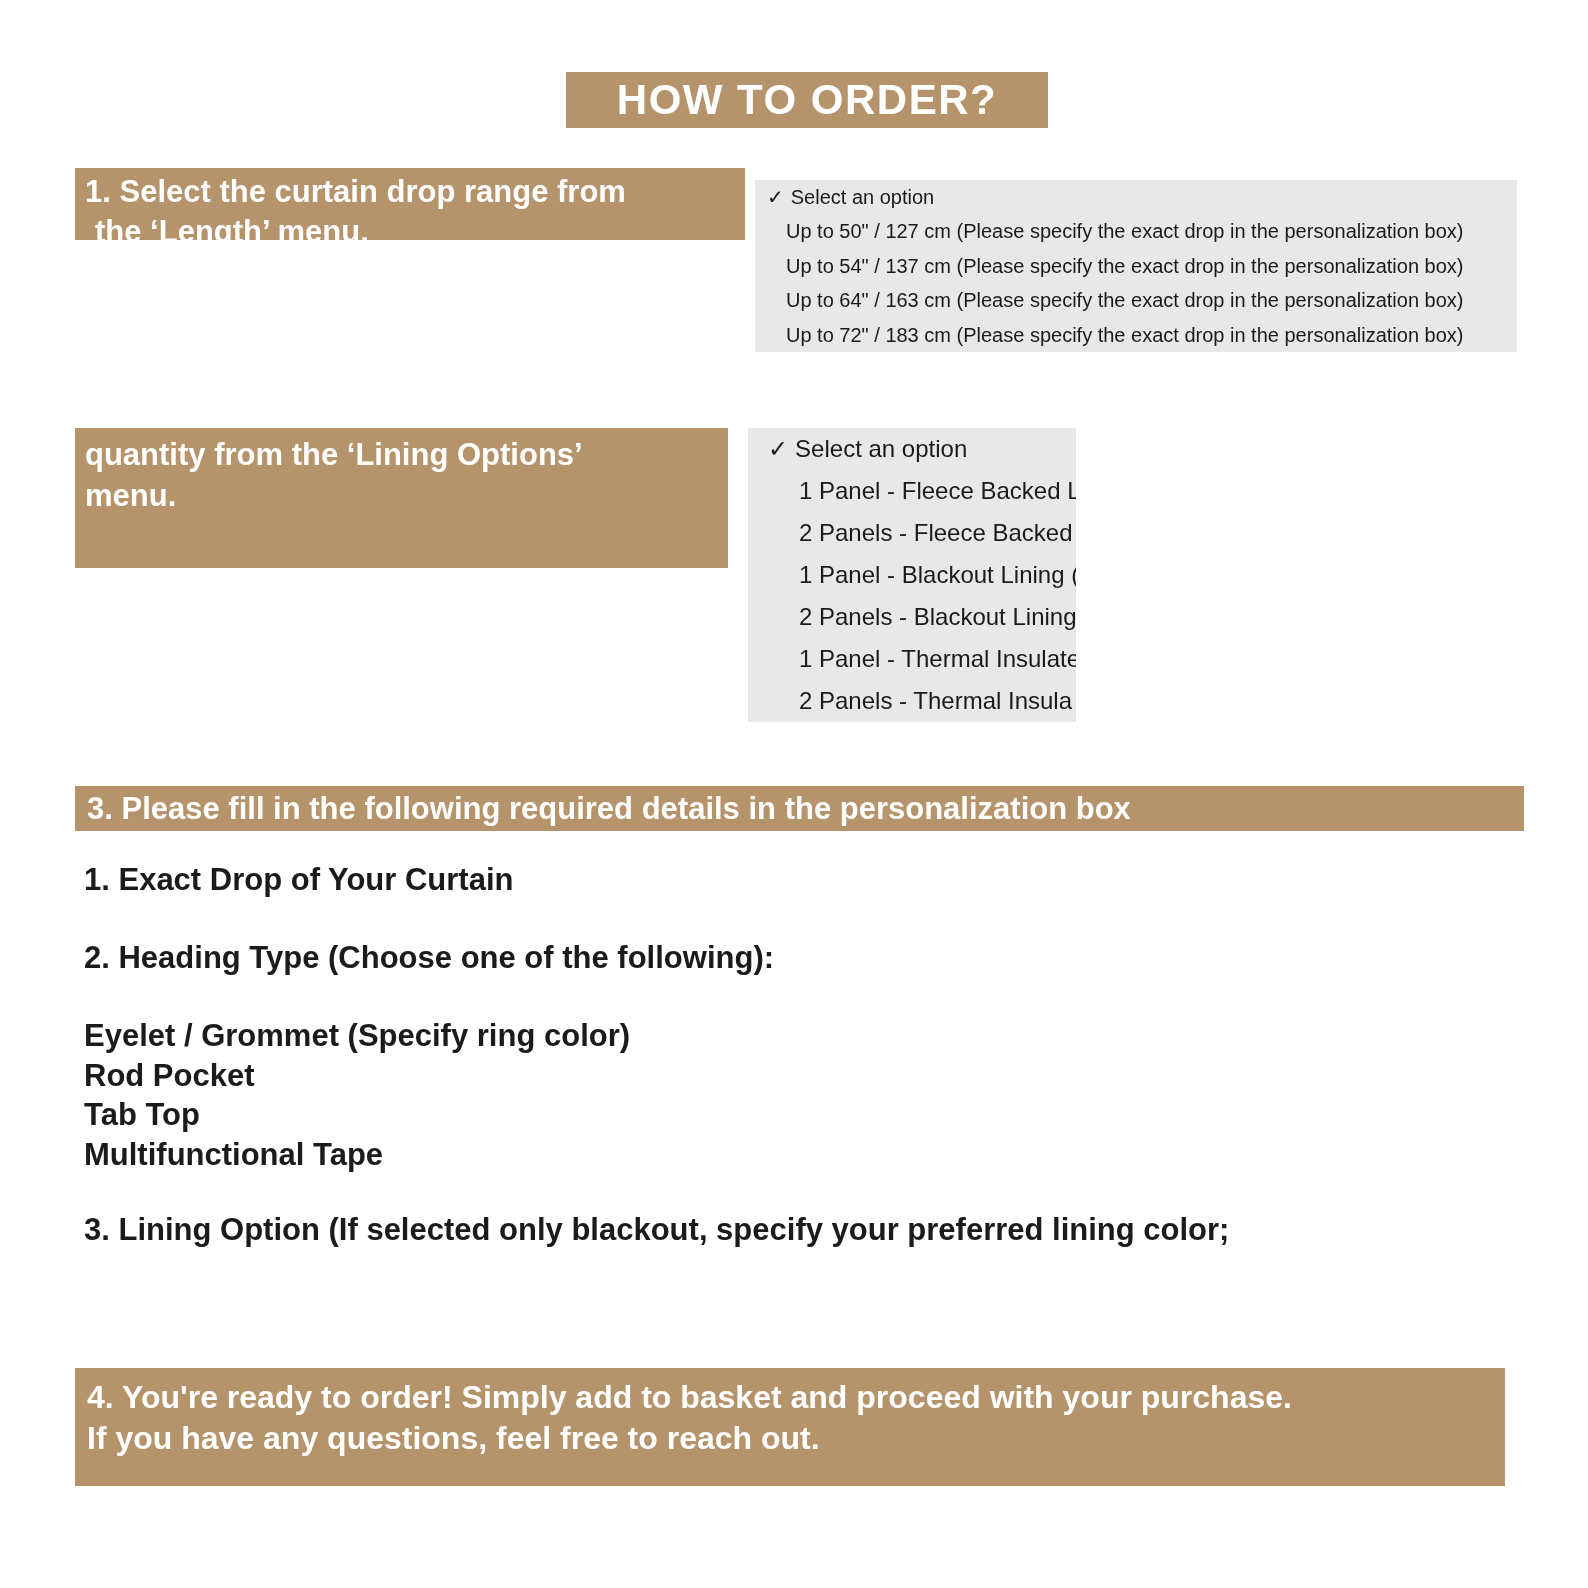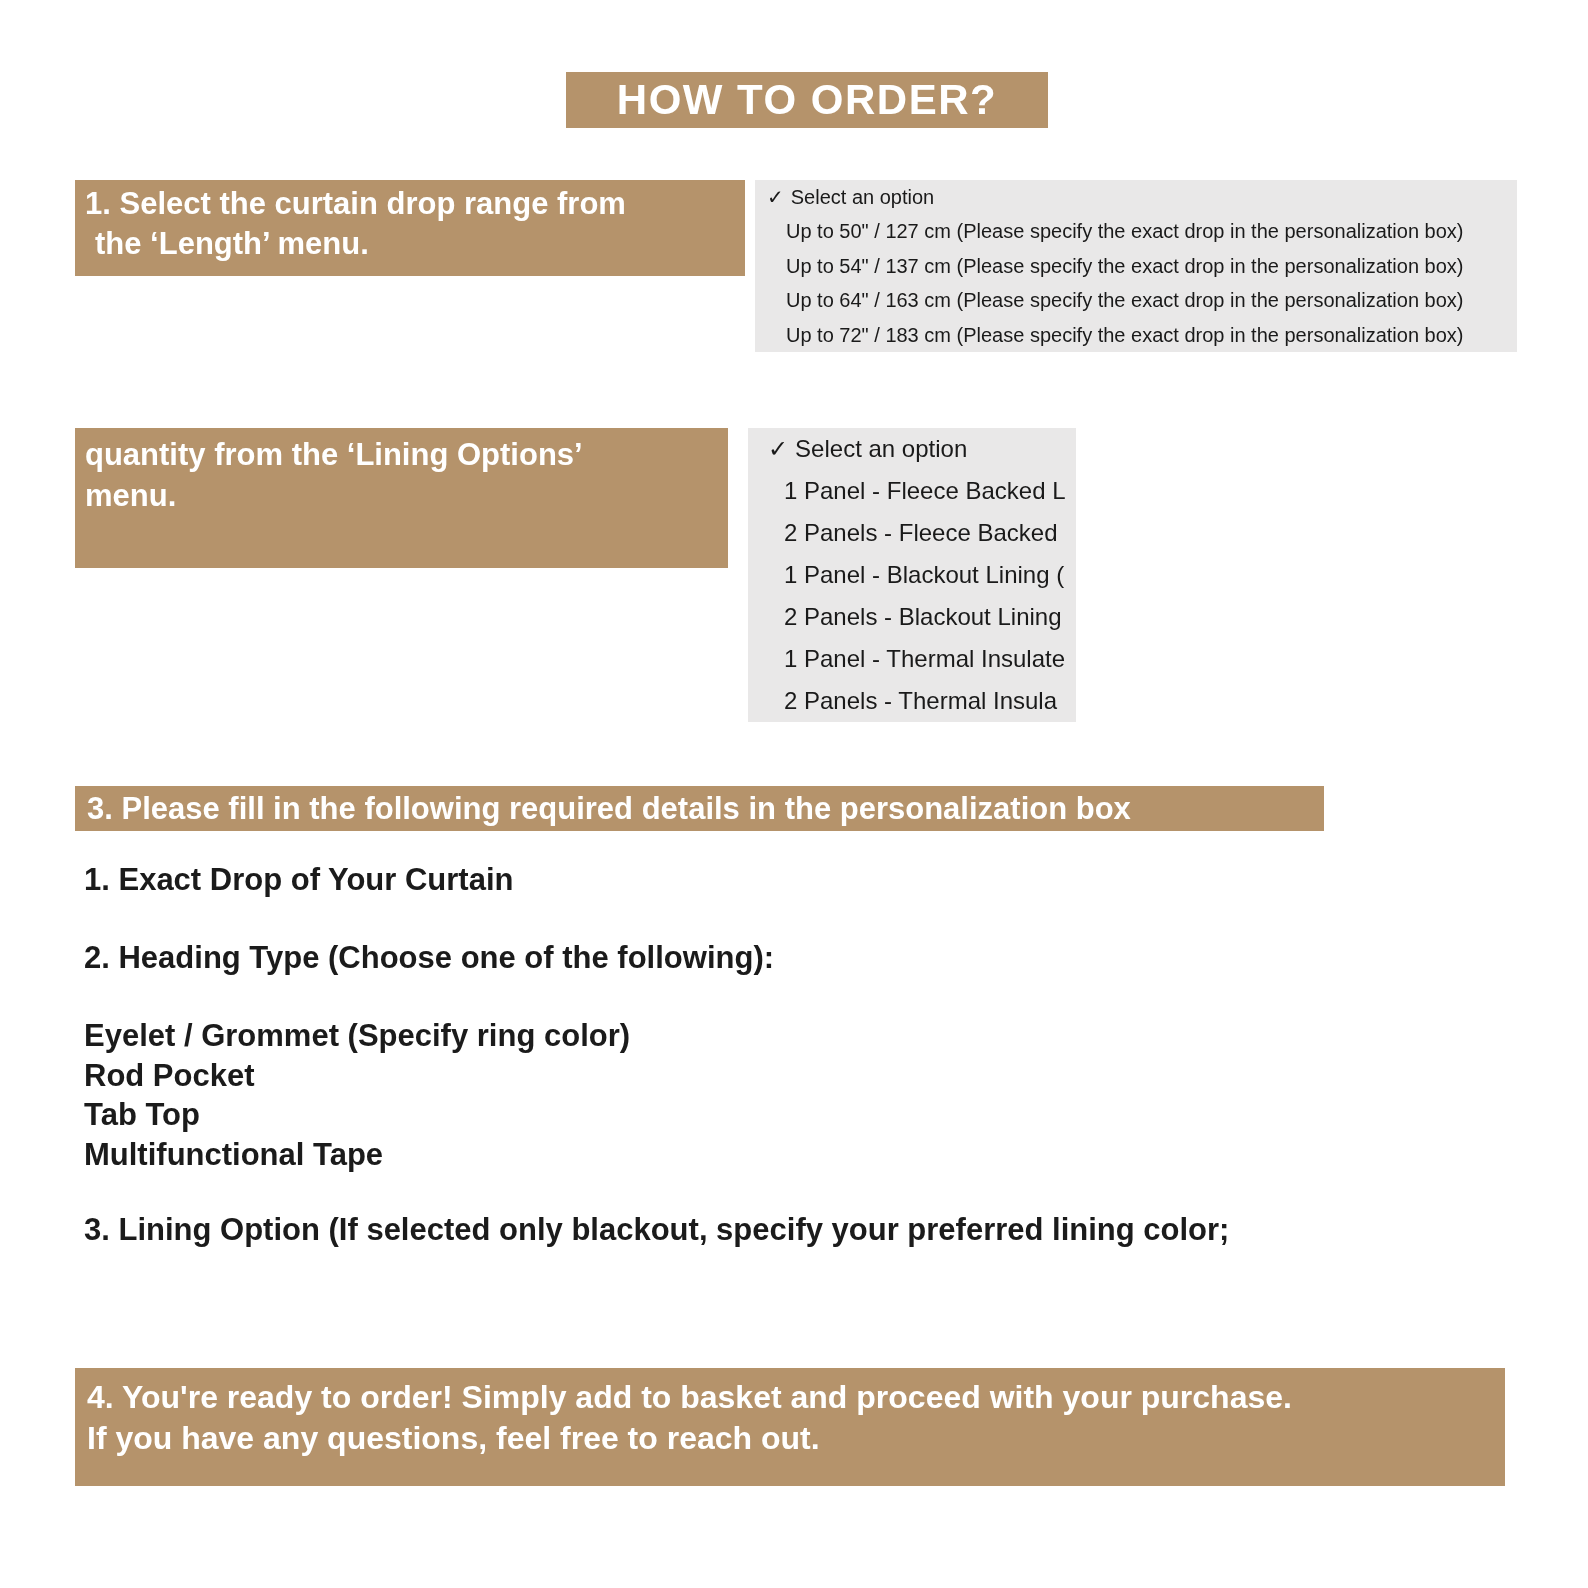--- a/index.html
+++ b/index.html
@@ -18,30 +18,30 @@
     color: var(--text_light, #ffffff);
     font-weight: 700;
     box-sizing: border-box;
   }
   .title {
     left: 566px; top: 72px; width: 482px; height: 56px;
     display: flex; align-items: center; justify-content: center;
     font-size: 42px; letter-spacing: 1.5px;
   }
   .step1 {
-    left: 75px; top: 180px; width: 670px; height: 96px;
+    left: 75px; top: 168px; width: 670px; height: 72px;
     font-size: 31px; line-height: 40px; padding: 4px 6px 0 10px;
   }
   .step1 .indent { padding-left: 10px; }
   .step2 {
     left: 75px; top: 428px; width: 653px; height: 140px;
     font-size: 31px; line-height: 41px; padding: 6px 8px 0 10px;
   }
   .step3 {
-    left: 75px; top: 786px; width: 1249px; height: 45px;
+    left: 75px; top: 786px; width: 1449px; height: 45px;
     font-size: 31px; line-height: 45px; padding: 0 0 4px 12px;
     white-space: nowrap;
   }
   .step4 {
     left: 75px; top: 1368px; width: 1430px; height: 118px;
     font-size: 32px; line-height: 41px; padding: 9px 10px 0 12px;
   }
   .menu {
     position: absolute;
     background: var(--menu_bg, #e9e8e8);
@@ -54,21 +54,21 @@
     left: 755px; top: 180px; width: 762px; height: 172px;
     font-size: 20px;
   }
   .length-menu .menu-row { height: 34.4px; line-height: 34.4px; padding-left: 12px; }
   .length-menu .menu-options .menu-row { padding-left: 31px; }
   .lining-menu {
     left: 748px; top: 428px; width: 328px; height: 294px;
     font-size: 24px;
   }
   .lining-menu .menu-row { height: 42px; line-height: 42px; padding-left: 20px; }
-  .lining-menu .menu-options .menu-row { padding-left: 36px; }
+  .lining-menu .menu-options .menu-row { padding-left: 51px; }
   .check {
     display: inline-block;
     font-weight: 400;
     margin-right: 7px;
   }
   .body-text {
     position: absolute;
     left: 84px;
     font-weight: 700;
     font-size: 31px;

